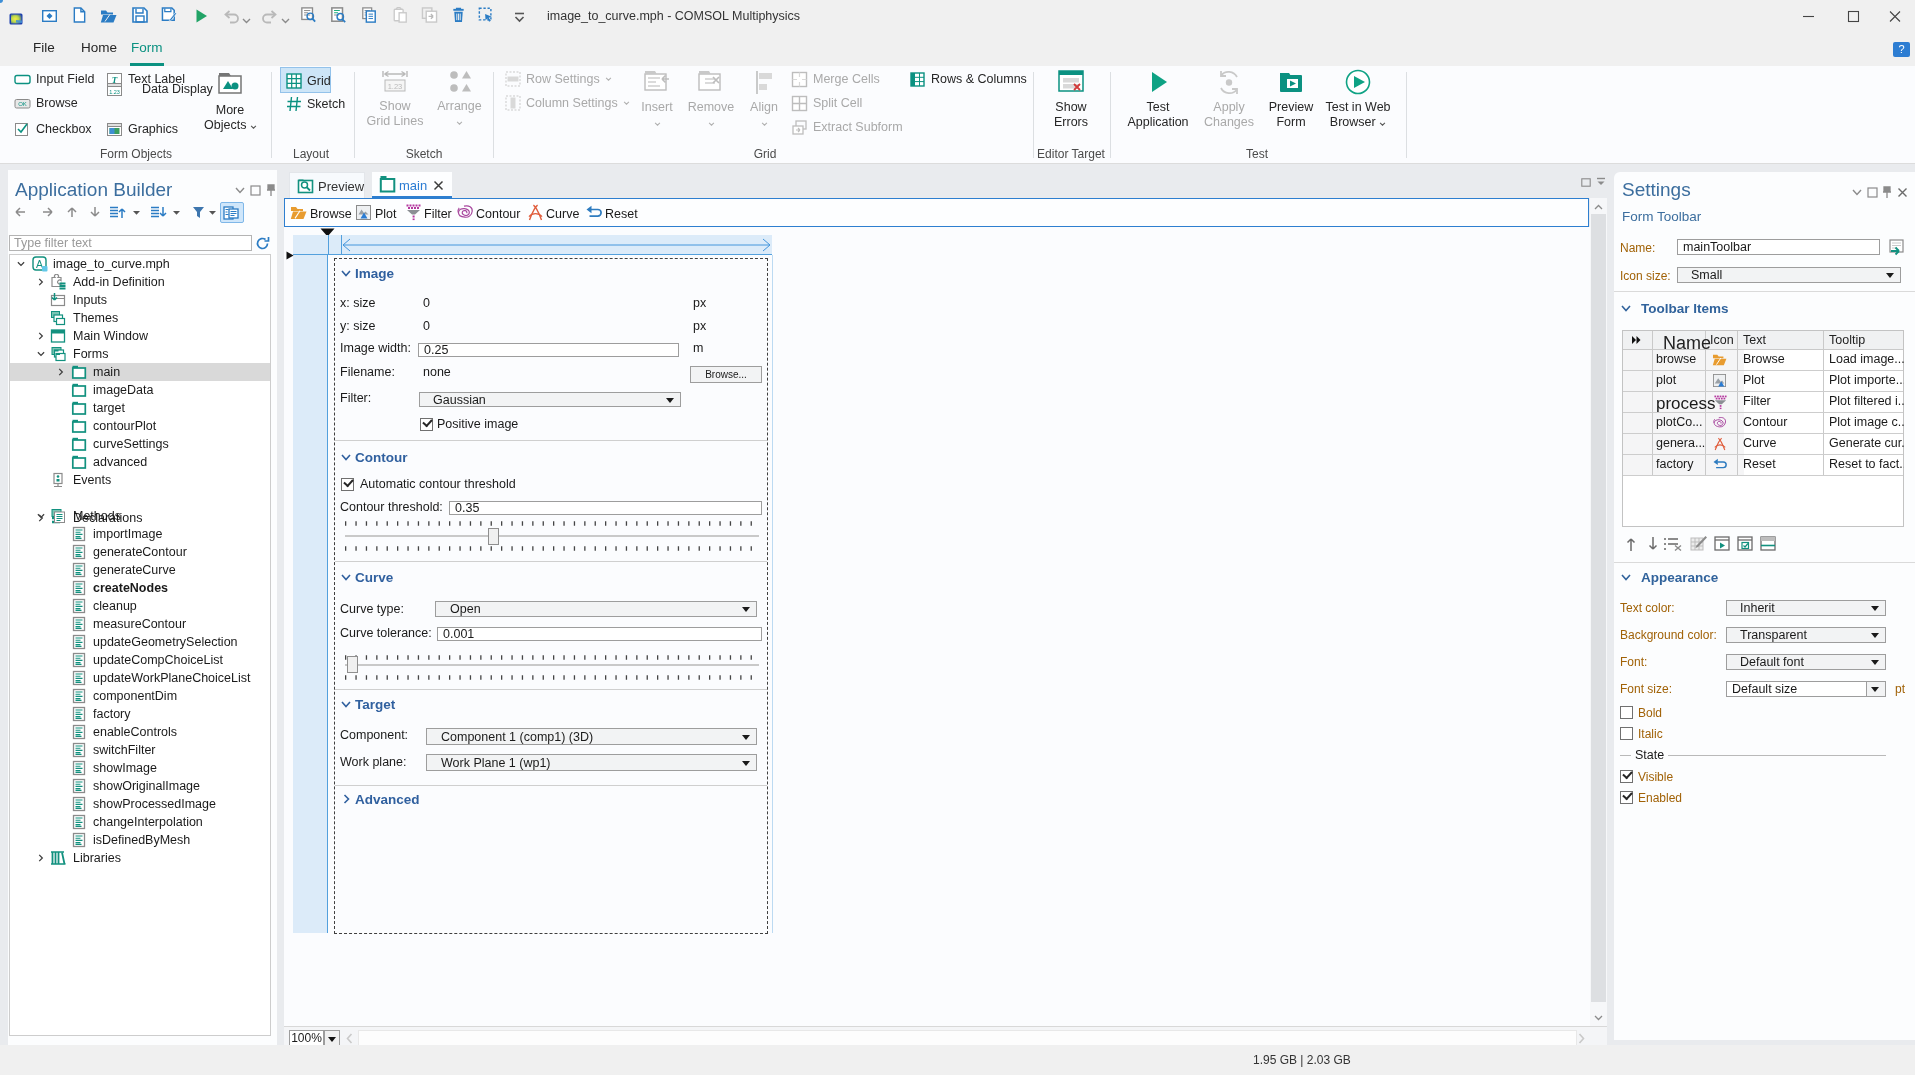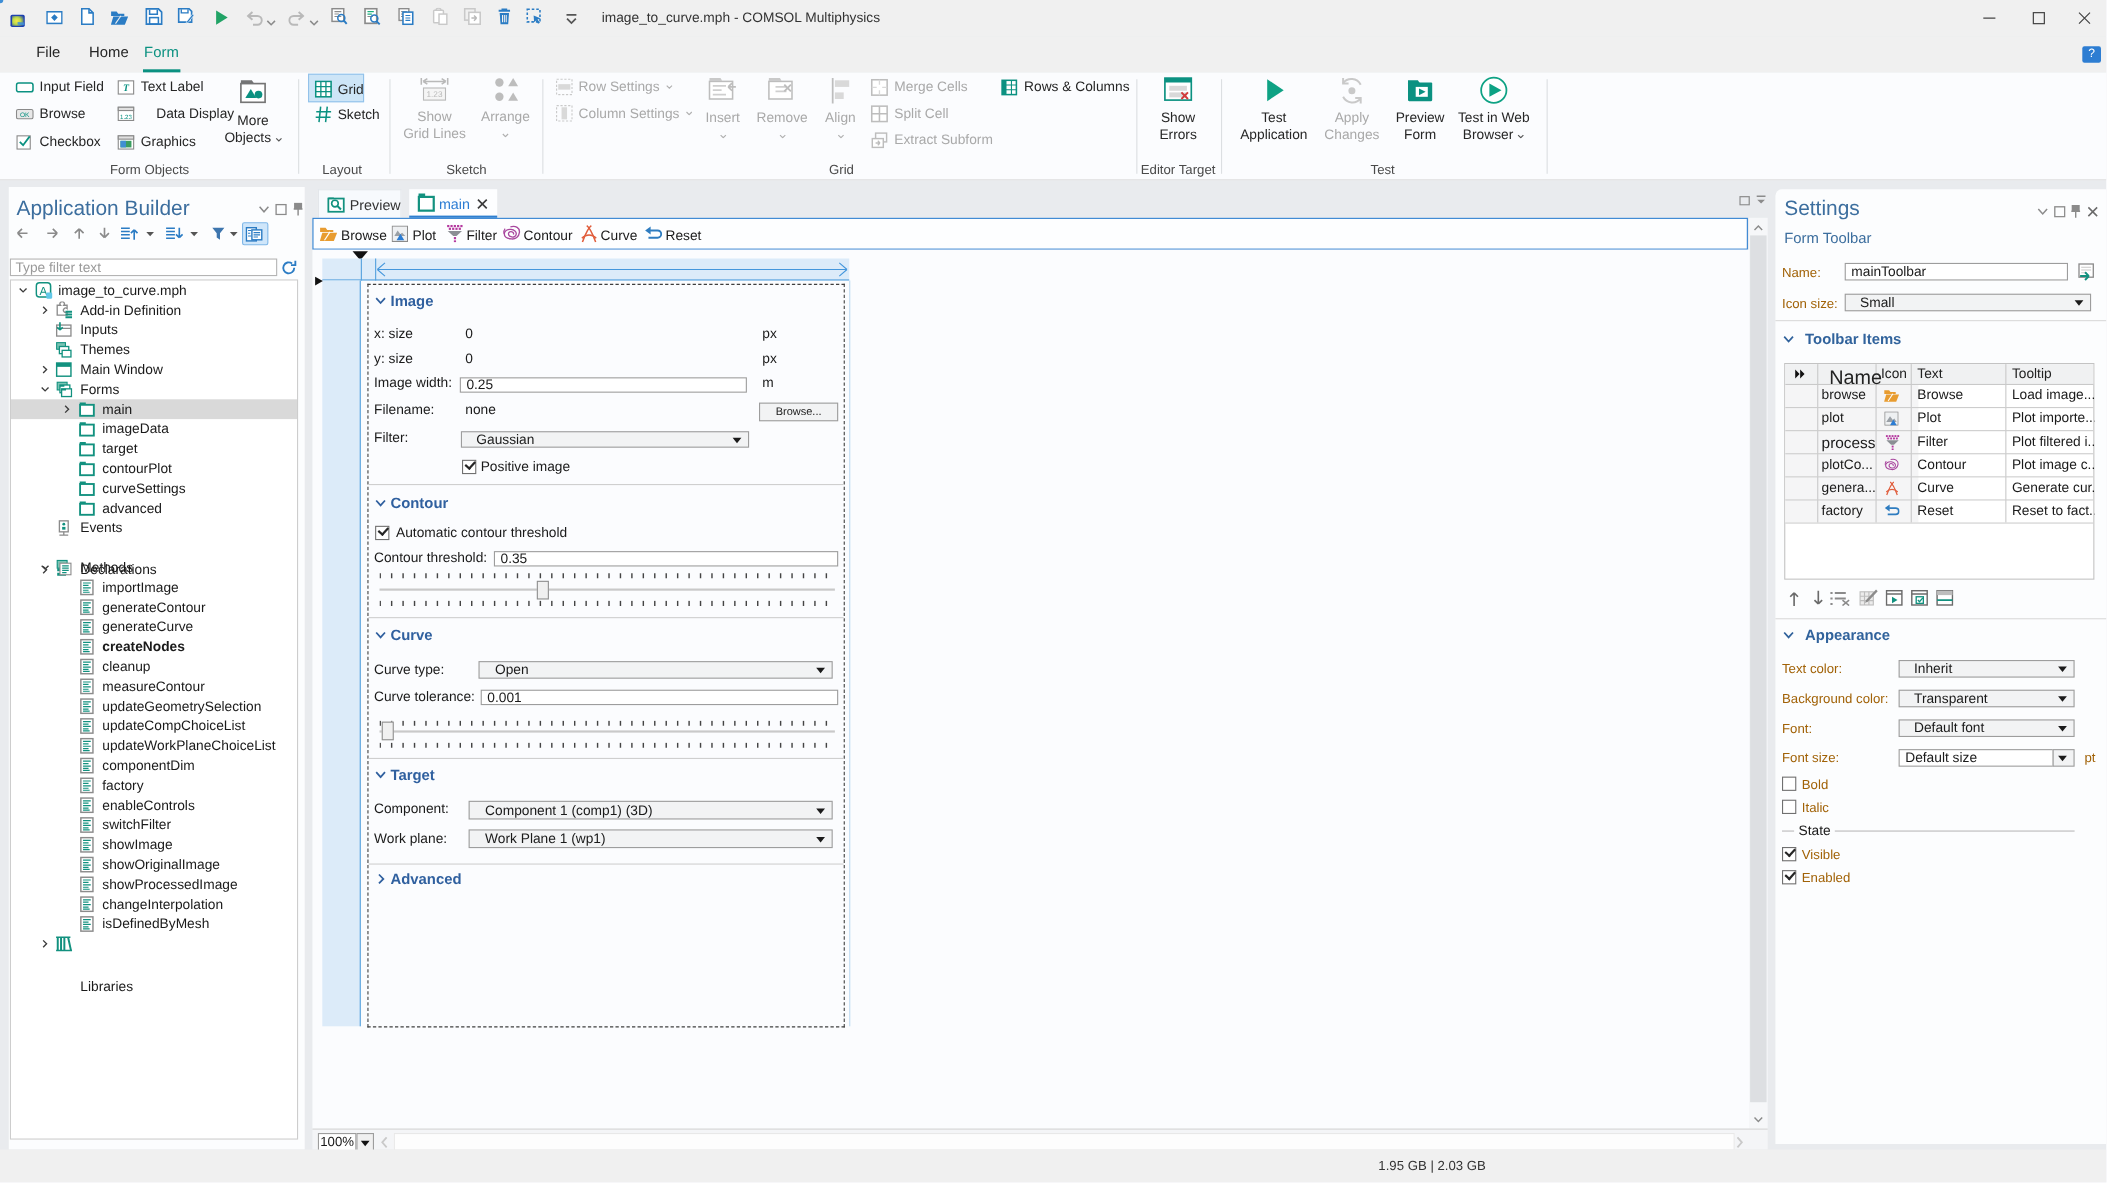--- a/index.html
+++ b/index.html
@@ -234,21 +234,21 @@
         </svg>
       <span class="rtext">Checkbox</span>
     </div>
     <div class="rsmall" style="left:106px;top:3px;">
       <svg width="17" height="17" viewBox="0 0 17 17">
           <rect x="1.5" y="2.5" width="14" height="12" fill="#fff" stroke="#8a8a8a"></rect>
           <text x="8.5" y="12" font-size="9" fill="#0b9181" text-anchor="middle" font-family="Liberation Serif" font-style="italic" font-weight="bold">T</text>
         </svg>
       <span class="rtext">Text Label</span>
     </div>
-    <div class="rsmall" style="left:106px;top:27px;gap:19px;">
+    <div class="rsmall" style="left:106px;top:13px;gap:19px;">
       <svg width="17" height="17" viewBox="0 0 17 17">
           <rect x="1.5" y="2.5" width="14" height="12" fill="#fff" stroke="#8a8a8a"></rect>
           <rect x="1.5" y="2.5" width="14" height="3" fill="#e0e0e0" stroke="#8a8a8a"></rect>
           <text x="8.5" y="13" font-size="5.5" fill="#0b9181" text-anchor="middle" font-family="Liberation Sans">1.23</text>
         </svg>
       <span class="rtext">Data Display</span>
     </div>
     <div class="rsmall" style="left:106px;top:53px;">
       <svg width="17" height="17" viewBox="0 0 17 17">
           <rect x="1.5" y="2.5" width="14" height="12" fill="#fff" stroke="#8a8a8a"></rect>
@@ -757,21 +757,21 @@
           <div class="lbl" style="left:83px;">isDefinedByMesh</div>
         </div>
 <div class="trow" style="top:594px;">
           <svg class="tchev" style="left:27px;" width="9" height="9" viewBox="0 0 9 9">
             <path d="M2.5 1 L6 4.5 L2.5 8" stroke="#3c3c3c" stroke-width="1.4" fill="none"></path>
           </svg>
           <svg class="ticon" style="left:40px;" width="16" height="16" viewBox="0 0 16 16">
             <path d="M2.5 2 v12 M5.5 2 v12 M8.5 2 v12 M12 2.5 l2.5 11.5" stroke="#12917f" stroke-width="1.8"></path>
             <path d="M1 2 h13 M1 14 h14.5" stroke="#12917f" stroke-width="1.4"></path>
           </svg>
-          <div class="lbl" style="left:63px;margin-top:39px;">Libraries</div>
+          <div class="lbl" style="left:63px;">Libraries</div>
         </div>
 </div>
   </div>
 
   <div id="tab-preview">
     <svg class="abs" style="left:7px;top:5px;" width="17" height="16" viewBox="0 0 17 16">
         <path d="M1.5 1.5 h5 v2 h-5 z" fill="#12917f"></path>
         <rect x="1.5" y="2.5" width="14" height="12" fill="#fff" stroke="#12917f" stroke-width="1.6"></rect>
         <circle cx="7.5" cy="7" r="3" fill="none" stroke="#12917f" stroke-width="1.5"></circle>
         <path d="M9.5 9 L13 12.5" stroke="#12917f" stroke-width="1.8"></path>
@@ -1042,21 +1042,21 @@
         <div class="abs" style="left:120px;top:21px;font-size:12.5px;">Browse</div>
         <div class="abs tooltipcell" style="left:206px;top:21px;font-size:12.5px;width:75px;">Load image...</div>
         <div class="abs" style="left:33px;top:42px;font-size:12.5px;">plot</div>
         <svg class="abs" style="left:90px;top:43px;" width="13" height="13" viewBox="0 0 15 15">
           <rect x="0.5" y="0.5" width="14" height="14" fill="#eef0f2" stroke="#8b8b8b"></rect>
           <path d="M2 11 L6 5 L9 9 L10.5 7.5 L13 11 Z" fill="#9aa0a6"></path>
           <path d="M6 14.5 L9.5 8.5 L13 14.5 Z" fill="#2b7cd3"></path>
         </svg>
         <div class="abs" style="left:120px;top:42px;font-size:12.5px;">Plot</div>
         <div class="abs tooltipcell" style="left:206px;top:42px;font-size:12.5px;width:75px;">Plot importe...</div>
-        <div class="abs" style="left:33px;top:63px;font-size:14px;">process</div>
+        <div class="abs" style="left:33px;top:63px;font-size:17px;">process</div>
         <svg class="abs" style="left:91px;top:64px;" width="13" height="15" viewBox="0 0 15 17">
           <g fill="#b5399f">
             <rect x="0.5" y="0.5" width="2" height="2"></rect>
             <rect x="3.5" y="0.5" width="2" height="2"></rect>
             <rect x="6.5" y="0.5" width="2" height="2"></rect>
             <rect x="9.5" y="0.5" width="2" height="2"></rect>
             <rect x="12.5" y="0.5" width="2" height="2"></rect>
             <rect x="2" y="3" width="2" height="2"></rect>
             <rect x="5" y="3" width="2" height="2"></rect>
             <rect x="8" y="3" width="2" height="2"></rect>

